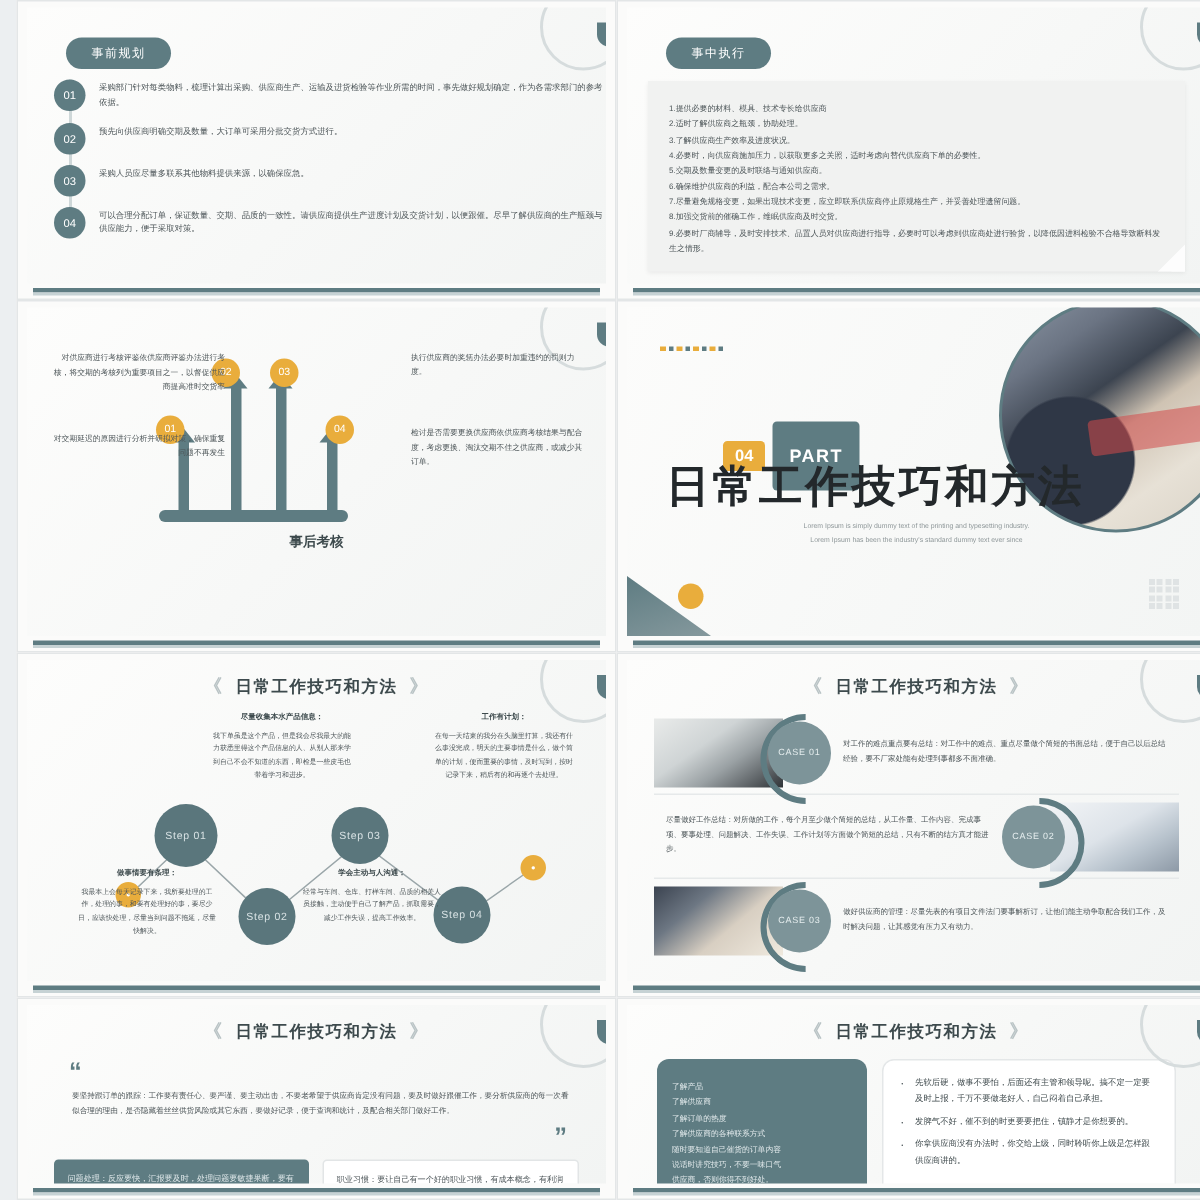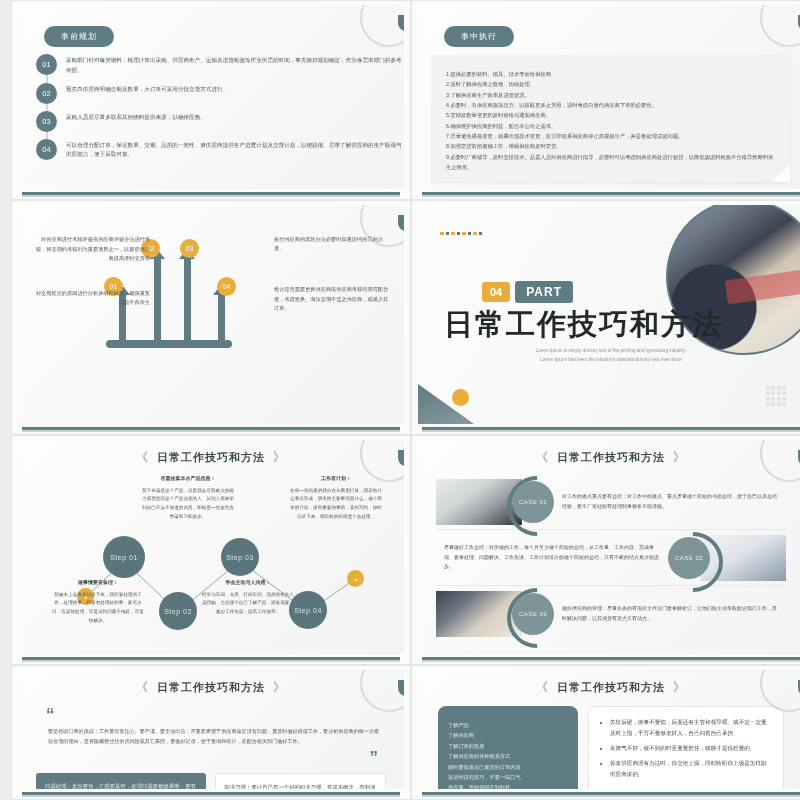--- a/index.html
+++ b/index.html
@@ -111,21 +111,21 @@
       radial-gradient(circle at 30% 70%, #2f3746 0 28%, transparent 29%),
       linear-gradient(145deg,#8d98a6 0%,#6b7483 22%,#3c4450 40%,#cfc3b3 55%,#e7e1d6 75%,#d9d2c6 100%);
     border:2px solid #5e7c82;overflow:hidden;
   }
   .photo-circ:after{
     content:"";position:absolute;left:38%;top:48%;width:62%;height:16%;
     background:#d24a4a;border-radius:3px;transform:rotate(-8deg);opacity:.55;
   }
   .partrow{position:absolute;left:64px;top:76px;display:flex;align-items:center;}
   .pnum{background:#e9ad3c;color:#fff;font-size:11px;font-weight:bold;padding:4px 8px;border-radius:3px;}
-  .ppart{background:#5e7c82;color:#fff;font-size:12px;font-weight:bold;padding:4px 11px;border-radius:3px;margin-left:5px;letter-spacing:1px;}
+  .ppart{background:#5e7c82;color:#fff;font-size:12px;font-weight:bold;padding:16px 11px;border-radius:3px;margin-left:5px;letter-spacing:1px;}
   .covertitle{position:absolute;left:26px;top:100px;font-size:29px;font-weight:bold;color:#23282b;letter-spacing:2px;}
   .coversub{position:absolute;left:0;right:0;top:142px;text-align:center;font-size:4.6px;line-height:1.9;color:#8e9799;}
   .cornershape{
     position:absolute;left:0;bottom:-10px;width:70px;height:50px;
     background:linear-gradient(160deg,#5e7c82 0%,#8fa0a4 100%);
     clip-path:polygon(0 0,100% 100%,0 100%);
   }
   .cornerdot{position:absolute;left:34px;bottom:18px;width:17px;height:17px;border-radius:50%;background:#e9ad3c;}
   .minigrid{position:absolute;right:18px;bottom:18px;display:grid;grid-template-columns:repeat(4,4px);gap:1.5px;}
   .minigrid i{width:4px;height:4px;background:#dfe3e4;display:block;}
@@ -236,20 +236,21 @@
         <div class="arrow" style="left:200px;bottom:34px;height:46px;"></div>
         <div class="base"></div>
         <div class="gcirc" style="left:86px;bottom:78px;">01</div>
         <div class="gcirc" style="left:123px;bottom:116px;">02</div>
         <div class="gcirc" style="left:162px;bottom:116px;">03</div>
         <div class="gcirc" style="left:199px;bottom:78px;">04</div>
         <div class="atxt" style="left:14px;bottom:66px;text-align:right;">对交期延迟的原因进行分析并研拟对策，确保重复问题不再发生</div>
         <div class="atxt" style="left:14px;bottom:110px;text-align:right;">对供应商进行考核评鉴依供应商评鉴办法进行考核，将交期的考核列为重要项目之一，以督促供应商提高准时交货率</div>
         <div class="atxt" style="left:256px;bottom:120px;">执行供应商的奖惩办法必要时加重违约的罚则力度。</div>
         <div class="atxt" style="left:256px;bottom:60px;">检讨是否需要更换供应商依供应商考核结果与配合度，考虑更换、淘汰交期不佳之供应商，或减少其订单。</div>
+        <div class="basecap">事后考核</div>
       </div>
     </div>
     <div class="botbar"></div>
   </div>
 
   <div class="slide">
     <div class="inner">
       <div class="cover">
         <div class="dots"><i></i><i></i><i></i><i></i><i></i><i></i><i></i><i></i></div>
         <div class="photo-circ"></div>

